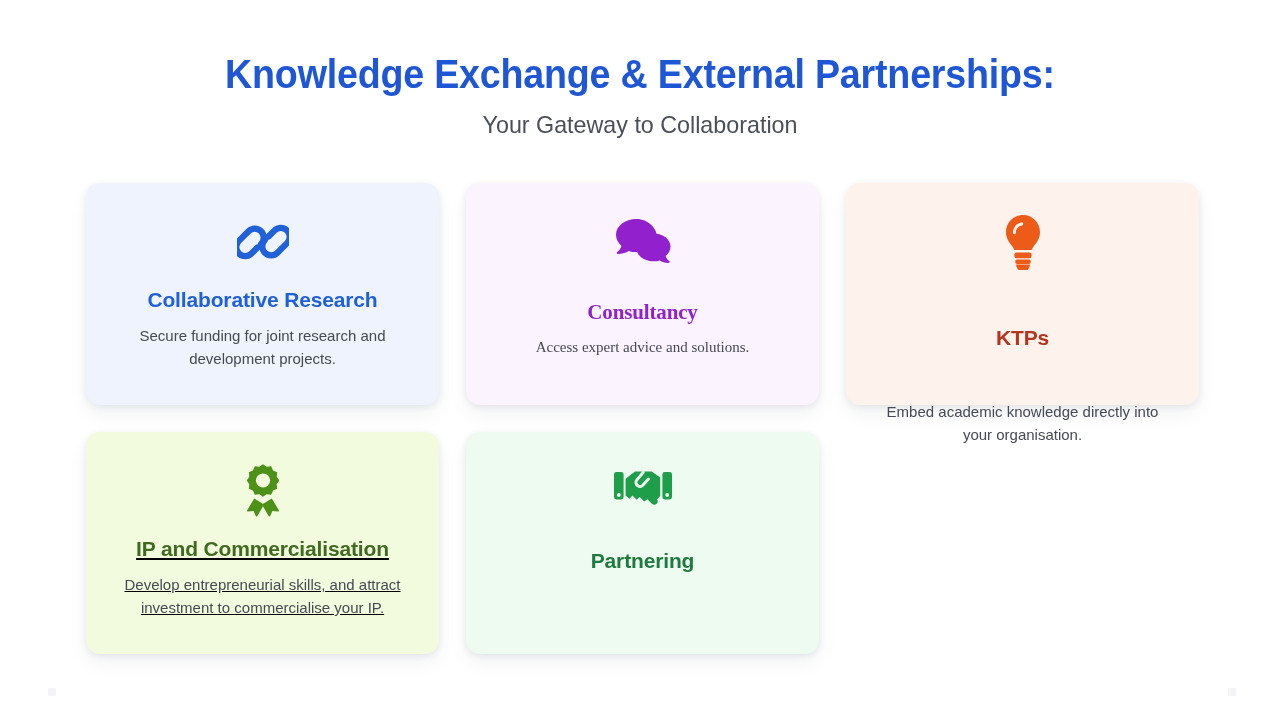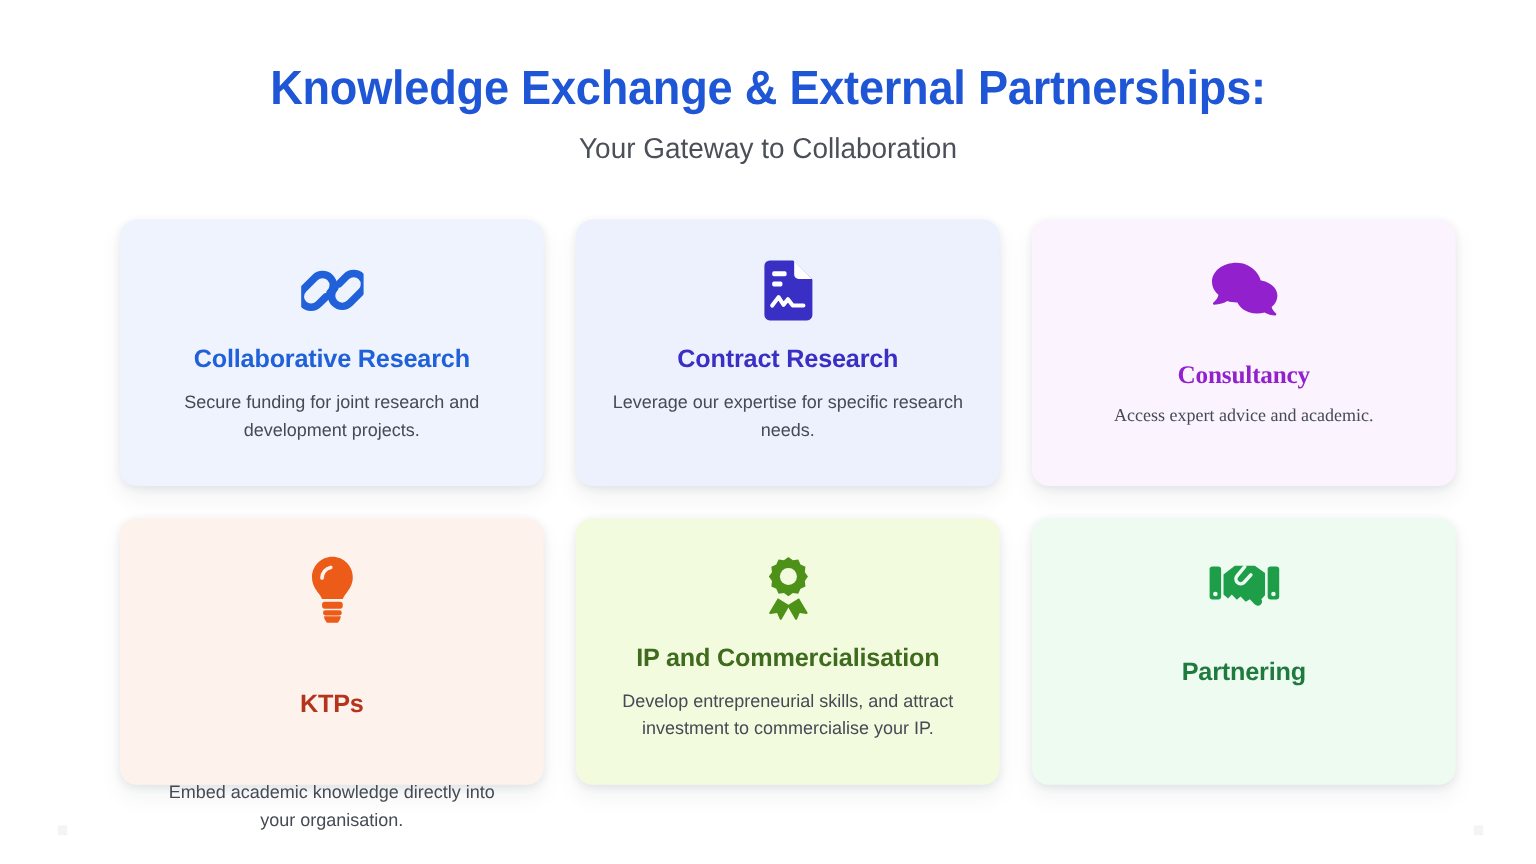--- a/index.html
+++ b/index.html
@@ -46,21 +46,21 @@
     line-height: 30px;
     font-weight: 400;
     color: #4a4f58;
     transform: scaleX(0.97);
   }
 
   
   .grid {
     position: absolute;
     top: 183px;
-    left: 100px;
+    left: 86px;
     width: 1112px;
     display: grid;
     grid-template-columns: repeat(3, 353px);
     grid-template-rows: 222px 222px;
     column-gap: 27px;
     row-gap: 27px;
   }
 
   .card {
     position: relative;
@@ -99,21 +99,21 @@
     font-weight: 400;
     color: #454a54;
     max-width: 292px;
   }
 
   
   .card.theme-blue     { background: #eef3fe; }
   .card.theme-indigo   { background: #edf0fd; }
   .card.theme-purple   { background: #fbf3fd; font-family: Liberation Serif, serif; }
   .card.theme-orange   { background: #fdf3ec; gap: 38px; }
-  .card.theme-lime     { background: #f3fbde; }
+  .card.theme-lime     { background: #f3fbde; text-decoration: underline; }
   .card.theme-green    { background: #edfbf1; }
 
   .card.theme-blue   .card-title { color: #2060d8; }
   .card.theme-indigo .card-title { color: #3a2fc4; }
   .card.theme-purple .card-title { color: #9320cd; }
   .card.theme-orange .card-title { color: #b5341c; }
   .card.theme-lime   .card-title { color: #3f6b1e; }
   .card.theme-green  .card-title { color: #1f7a3e; }
 
   
@@ -148,45 +148,32 @@
           <g fill="none" stroke="#2060d8" stroke-width="6.2" stroke-linecap="round">
             <path d="M20.5 31.5 L14.5 37.5 a8.9 8.9 0 0 1 -12.6 -12.6 L11.5 15.3 a8.9 8.9 0 0 1 12.6 12.6"></path>
             <path d="M31.5 20.5 L37.5 14.5 a8.9 8.9 0 0 1 12.6 12.6 L40.5 36.7 a8.9 8.9 0 0 1 -12.6 -12.6"></path>
           </g>
         </svg>
       </div>
       <h2 class="card-title">Collaborative Research</h2>
       <p class="card-desc">Secure funding for joint research and development projects.</p>
     </div>
 
-    <div class="card theme-indigo">
-      <div class="card-icon">
-        <svg width="46" height="52" viewBox="0 0 46 52" aria-hidden="true">
-          <path d="M3 5.5 a4.5 4.5 0 0 1 4.5 -4.5 H27 L43 17 V46.5 a4.5 4.5 0 0 1 -4.5 4.5 H7.5 A4.5 4.5 0 0 1 3 46.5 Z" fill="#3a2fc4"></path>
-          <path d="M27.8 1.6 L42.6 16.4 H31.5 a3.7 3.7 0 0 1 -3.7 -3.7 Z" fill="#ffffff"></path>
-          <rect x="9.5" y="10" width="12" height="4.2" rx="1.4" fill="#ffffff"></rect>
-          <rect x="9.5" y="18.5" width="8.5" height="4.2" rx="1.4" fill="#ffffff"></rect>
-          <path d="M9.5 38.6 L14.8 31.6 L19 38 L22.6 33.4 L26.6 38.6 H35.5" fill="none" stroke="#ffffff" stroke-width="3.4" stroke-linecap="round" stroke-linejoin="round"></path>
-        </svg>
-      </div>
-      <h2 class="card-title">Contract Research</h2>
-      <p class="card-desc">Leverage our expertise for specific research needs.</p>
-    </div>
 
     <div class="card theme-purple single-line">
       <div class="card-icon">
         <svg width="60" height="52" viewBox="0 0 60 52" aria-hidden="true">
           <g fill="#9320cd">
             <path d="M23.5 3 C12 3 3 10 3 18.8 c0 4.2 2 8 5.4 10.9 c-0.5 2.5 -2 4.8 -4.2 6.4 c-0.8 0.6 -0.4 1.9 0.6 1.9 c4.6 -0.1 8.3 -1.5 10.9 -3.1 c2.4 0.8 5 1.2 7.8 1.2 c11.5 0 20.5 -7 20.5 -15.3 S35 3 23.5 3 Z"></path>
             <path d="M40.5 19.5 c-9.4 0 -17 5.9 -17 12.9 s7.6 12.9 17 12.9 c2.2 0 4.3 -0.3 6.3 -0.9 c2.1 1.3 5.1 2.4 8.8 2.5 c1 0 1.4 -1.3 0.6 -1.9 c-1.8 -1.3 -3 -3.1 -3.5 -5.1 c2.9 -2.4 4.8 -5.7 4.8 -9.5 c0 -7 -7.6 -12.9 -17 -12.9 Z"></path>
           </g>
         </svg>
       </div>
       <h2 class="card-title">Consultancy</h2>
-      <p class="card-desc">Access expert advice and academic.</p>
+      <p class="card-desc">Access expert advice and solutions.</p>
     </div>
 
     <div class="card theme-orange">
       <div class="card-icon">
         <svg width="38" height="56" viewBox="0 0 38 56" aria-hidden="true">
           <path d="M19 1 C9.6 1 2 8.6 2 18 c0 6.1 3 10.1 5.4 13.3 c1.4 1.8 2.5 3.3 2.9 4.8 h17.4 c0.4 -1.5 1.5 -3 2.9 -4.8 C33 28.1 36 24.1 36 18 C36 8.6 28.4 1 19 1 Z" fill="#ec5b17"></path>
           <rect x="10.4" y="38.4" width="17.2" height="5.8" rx="2.2" fill="#ec5b17"></rect>
           <path d="M12 50.5 h14 a7 7 0 0 1 -14 0 Z" fill="#ec5b17"></path>
           <rect x="11.2" y="45.5" width="15.6" height="4.4" rx="2" fill="#ec5b17"></rect>
           <path d="M10.4 18.6 a8.9 8.9 0 0 1 7.2 -8.7" fill="none" stroke="#fdf3ec" stroke-width="3.1" stroke-linecap="round"></path>

